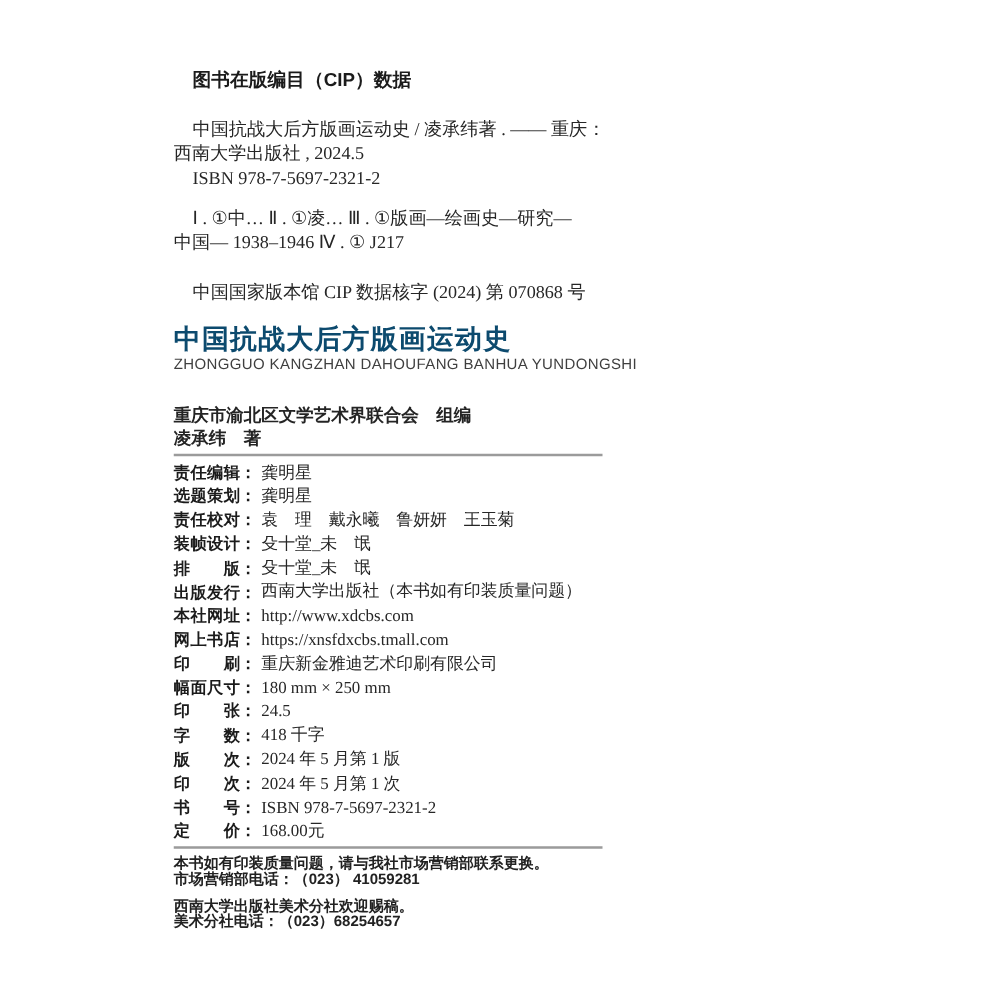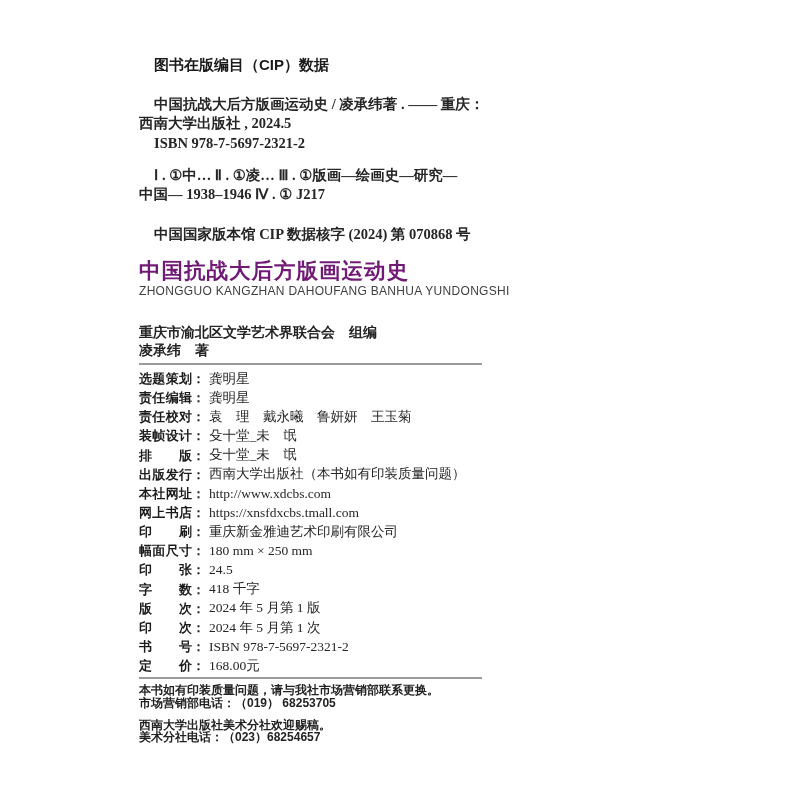--- a/index.html
+++ b/index.html
@@ -25,34 +25,33 @@
     font-size: 15px;
     line-height: 17px;
     font-weight: 700;
     color: #1b1b1b;
   }
   .cip-para {
     font-family: "Liberation Serif", serif;
     font-size: 14.5px;
     line-height: 19.3px;
     color: #262626;
-    font-weight: bold;
   }
   .cip-p1 { margin-top: 22px; }
   .cip-p2 { margin-top: 13px; }
   .cip-p3 { margin-top: 21px; }
   .cip-line.indent { text-indent: 15px; }
   
   .book-title {
     margin-top: 14px;
     font-size: 21.5px;
     line-height: 24px;
     font-weight: 800;
     letter-spacing: 1px;
-    color: #701a75;
+    color: #0c4a6e;
   }
   .pinyin {
     margin-top: 2px;
     font-size: 12px;
     line-height: 13px;
     letter-spacing: 0.3px;
     color: #3f3f3f;
     white-space: nowrap;
   }
   .byline {
@@ -134,42 +133,42 @@
   </div>
 
   <div class="book-title">中国抗战大后方版画运动史</div>
   <div class="pinyin">ZHONGGUO KANGZHAN DAHOUFANG BANHUA YUNDONGSHI</div>
   <div class="byline org-line">重庆市渝北区文学艺术界联合会　组编</div>
   <div class="byline author-line">凌承纬　著</div>
 
   <div class="rule rule-1"></div>
 
   <div class="colophon">
+    <div class="crow"><span class="lbl">责任编辑</span><span class="colon">：</span><span class="val">龚明星</span></div>
     <div class="crow"><span class="lbl">选题策划</span><span class="colon">：</span><span class="val">龚明星</span></div>
-    <div class="crow"><span class="lbl">责任编辑</span><span class="colon">：</span><span class="val">龚明星</span></div>
     <div class="crow"><span class="lbl">责任校对</span><span class="colon">：</span><span class="val">袁　理　戴永曦　鲁妍妍　王玉菊</span></div>
     <div class="crow"><span class="lbl">装帧设计</span><span class="colon">：</span><span class="val">殳十堂_未　氓</span></div>
     <div class="crow"><span class="lbl">排版</span><span class="colon">：</span><span class="val">殳十堂_未　氓</span></div>
     <div class="crow"><span class="lbl">出版发行</span><span class="colon">：</span><span class="val">西南大学出版社（本书如有印装质量问题）</span></div>
     <div class="crow"><span class="lbl">本社网址</span><span class="colon">：</span><span class="val">http://www.xdcbs.com</span></div>
     <div class="crow"><span class="lbl">网上书店</span><span class="colon">：</span><span class="val">https://xnsfdxcbs.tmall.com</span></div>
     <div class="crow"><span class="lbl">印刷</span><span class="colon">：</span><span class="val">重庆新金雅迪艺术印刷有限公司</span></div>
     <div class="crow"><span class="lbl">幅面尺寸</span><span class="colon">：</span><span class="val">180 mm × 250 mm</span></div>
     <div class="crow"><span class="lbl">印张</span><span class="colon">：</span><span class="val">24.5</span></div>
     <div class="crow"><span class="lbl">字数</span><span class="colon">：</span><span class="val">418 千字</span></div>
     <div class="crow"><span class="lbl">版次</span><span class="colon">：</span><span class="val">2024 年 5 月第 1 版</span></div>
     <div class="crow"><span class="lbl">印次</span><span class="colon">：</span><span class="val">2024 年 5 月第 1 次</span></div>
     <div class="crow"><span class="lbl">书号</span><span class="colon">：</span><span class="val">ISBN 978-7-5697-2321-2</span></div>
     <div class="crow"><span class="lbl">定价</span><span class="colon">：</span><span class="val">168.00元</span></div>
   </div>
 
   <div class="rule rule-2"></div>
 
   <div class="note note-1">
     <div>本书如有印装质量问题，请与我社市场营销部联系更换。</div>
-    <div>市场营销部电话：（019） 68253705</div>
+    <div>市场营销部电话：（023） 41059281</div>
   </div>
   <div class="note note-2">
     <div>西南大学出版社美术分社欢迎赐稿。</div>
     <div>美术分社电话：（023）68254657</div>
   </div>
 
 </div>
 
 </body></html>

